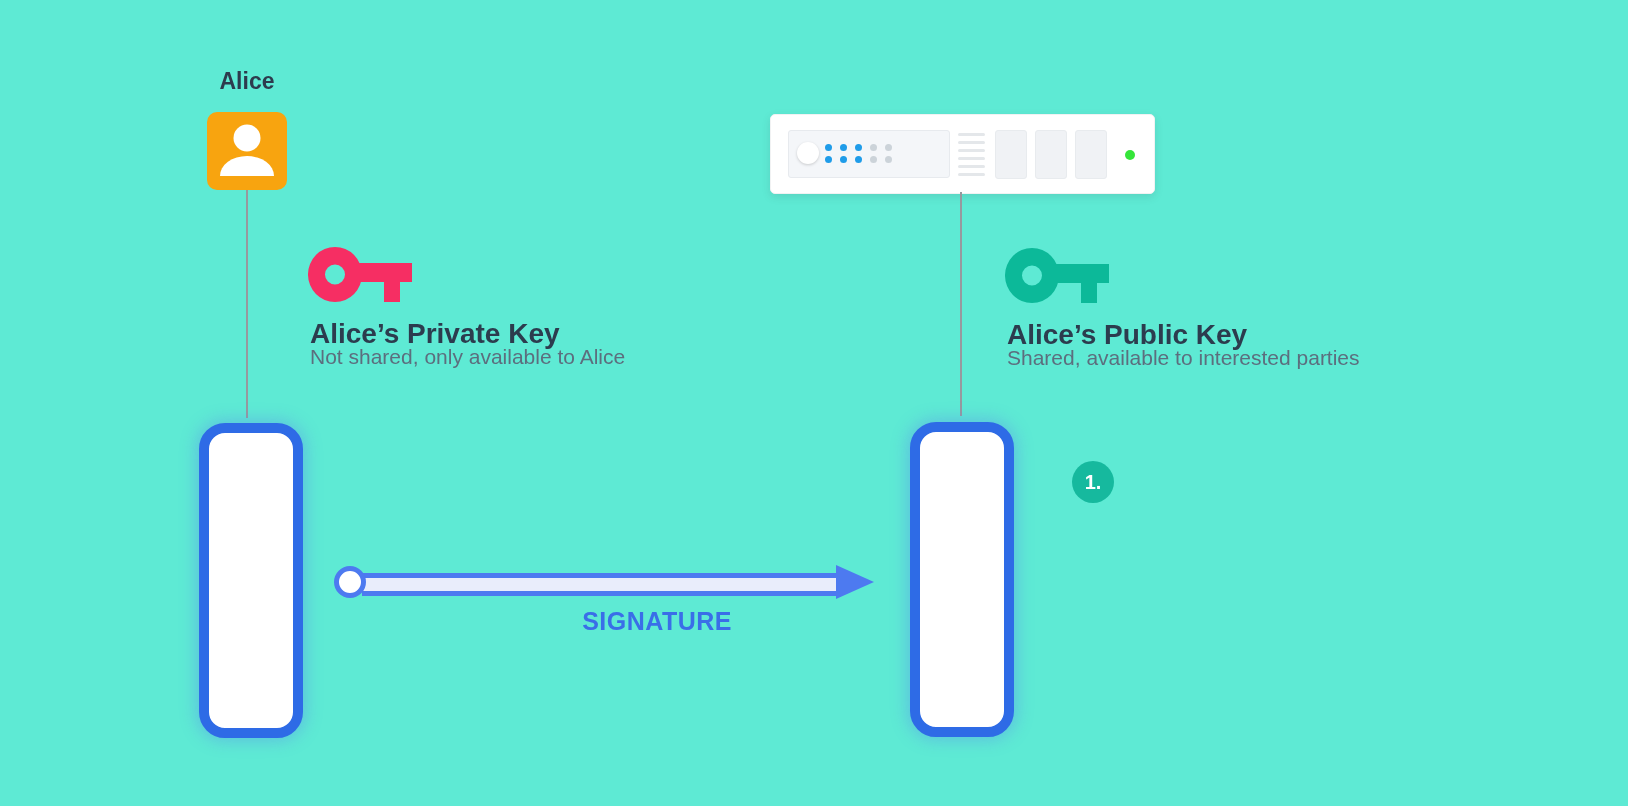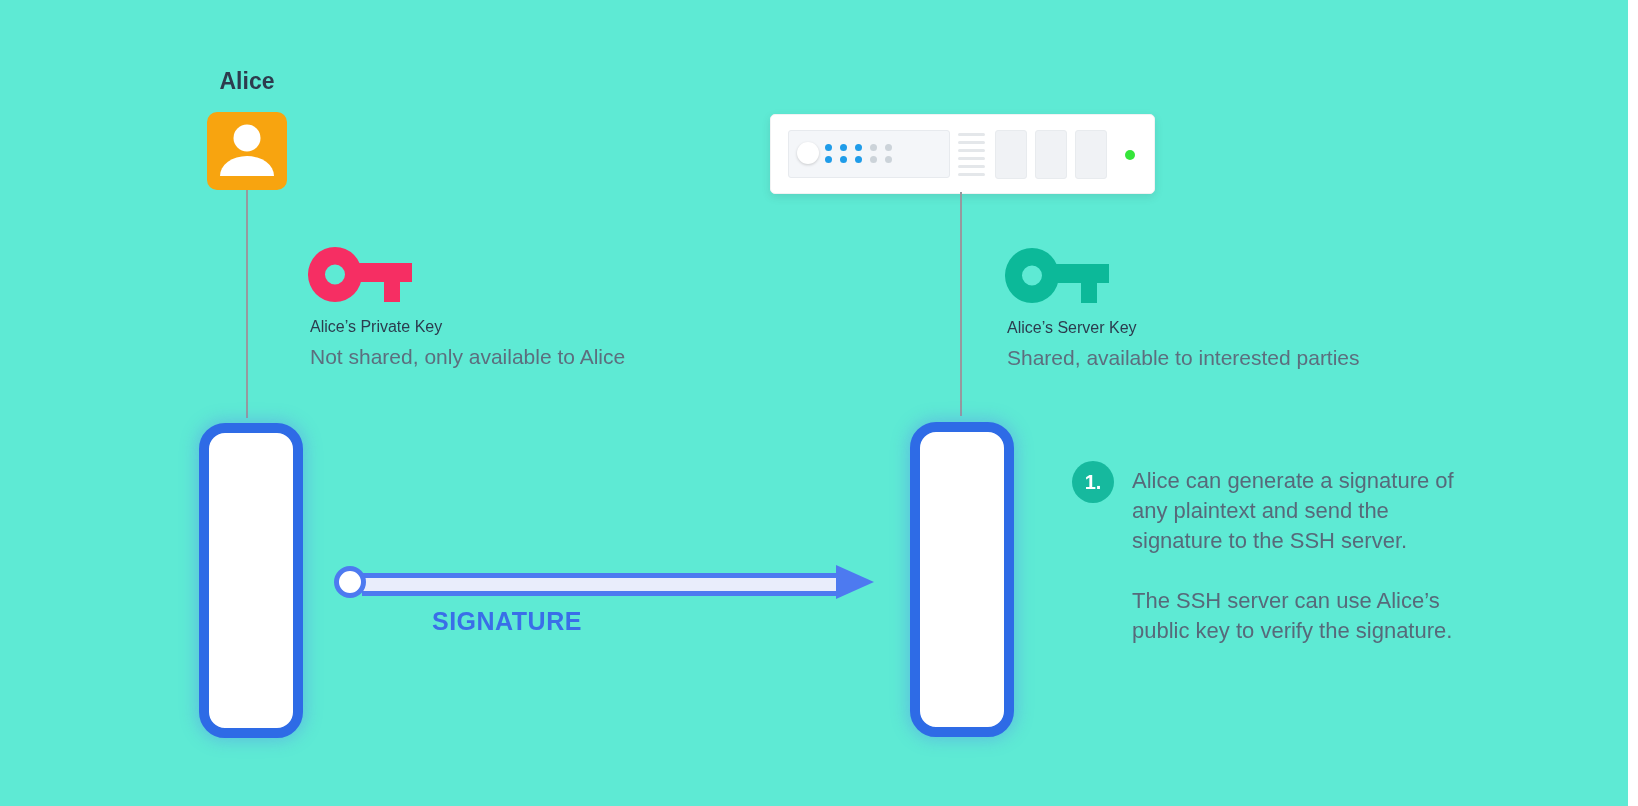--- a/index.html
+++ b/index.html
@@ -16,21 +16,21 @@
 
   
   .vline{position:absolute;width:2px;background:#96999e;z-index:0;}
   #alice-line{left:246px;top:190px;height:228px;}
   #server-line{left:960px;top:192px;height:224px;}
 
   
   .key-icon{position:absolute;width:104px;height:55px;}
   #private-key-icon{left:308px;top:247px;}
   #public-key-icon{left:1005px;top:248px;}
-  .key-title{position:absolute;font-size:16px;font-weight:normal;color:#2c3c4e;white-space:nowrap;}
+  .key-title{position:absolute;font-size:28px;font-weight:bold;color:#2c3c4e;white-space:nowrap;}
   #private-key-title{left:310px;top:318px;}
   #public-key-title{left:1007px;top:319px;}
   .key-subtitle{position:absolute;font-size:21px;color:#5c6e7e;white-space:nowrap;text-align:center;}
   #private-key-subtitle{left:310px;top:345px;}
   #public-key-subtitle{left:1007px;top:346px;}
 
   
   .server-box{position:absolute;left:770px;top:114px;width:383px;height:78px;background:#ffffff;border:1px solid #f1f2f3;border-radius:5px;box-shadow:0 3px 9px rgba(60,64,67,.13);}
   .server-panel{position:absolute;left:17px;top:15px;width:160px;height:46px;background:#f4f6f9;border:1px solid #e7eaee;border-radius:3px;}
   .power-circle{position:absolute;left:8px;top:11px;width:22px;height:22px;border-radius:50%;background:#ffffff;box-shadow:0 1px 3px rgba(0,0,0,.18);}
@@ -46,21 +46,21 @@
 
   
   .terminal{position:absolute;width:104px;height:315px;box-sizing:border-box;background:#ffffff;border:10px solid #2e6be6;border-radius:26px;box-shadow:0 0 16px 3px rgba(90,130,240,.38);z-index:1;}
   #alice-terminal{left:199px;top:423px;}
   #server-terminal{left:910px;top:422px;}
 
   
   .arrow-circle{position:absolute;left:334px;top:566px;width:32px;height:32px;box-sizing:border-box;border:5px solid #4d7af0;border-radius:50%;background:#ffffff;z-index:3;}
   .arrow-shaft{position:absolute;left:362px;top:573px;width:476px;height:23px;box-sizing:border-box;background:#e9edfb;border-top:5px solid #4d7af0;border-bottom:5px solid #4d7af0;z-index:2;}
   .arrow-head{position:absolute;left:836px;top:565px;width:0;height:0;border-top:17px solid transparent;border-bottom:17px solid transparent;border-left:38px solid #4d7af0;z-index:2;}
-  .signature-label{position:absolute;left:432px;top:607px;width:300px;text-align:left;font-size:25px;font-weight:bold;letter-spacing:.5px;color:#3a6ee8;}
+  .signature-label{position:absolute;left:432px;top:607px;width:300px;text-align:right;font-size:25px;font-weight:bold;letter-spacing:.5px;color:#3a6ee8;}
 
   
   .step-badge{position:absolute;left:1072px;top:461px;width:42px;height:42px;border-radius:50%;background:#16b99e;color:#ffffff;font-size:20px;font-weight:bold;display:flex;align-items:center;justify-content:center;}
   .note-text{position:absolute;left:1132px;top:466px;width:330px;font-size:22px;line-height:30px;color:#57697a;}
   .note-text p{margin:0;}
   .note-text p + p{margin-top:30px;}
 </style>
 </head>
 <body>
 
@@ -120,32 +120,28 @@
   </div>
   <div class="vline" id="server-line"></div>
 
   <div class="key-icon" id="public-key-icon">
     <svg width="104" height="55" viewBox="0 0 104 55">
       <path fill-rule="evenodd" d="M27 0a27 27.5 0 1 0 .01 55A27 27.5 0 0 0 27 0Zm0 17.5a10 10 0 1 1-.01 20 10 10 0 0 1 .01-20Z" fill="#0cb999"></path>
       <rect x="48" y="16" width="56" height="19" fill="#0cb999"></rect>
       <rect x="76" y="35" width="16" height="20" fill="#0cb999"></rect>
     </svg>
   </div>
-  <div class="key-title" id="public-key-title">Alice’s Server Key</div>
+  <div class="key-title" id="public-key-title">Alice’s Public Key</div>
   <div class="key-subtitle" id="public-key-subtitle">Shared, available to interested parties</div>
 
   <div class="terminal" id="alice-terminal"></div>
   <div class="terminal" id="server-terminal"></div>
 
   <div class="arrow-circle"></div>
   <div class="arrow-shaft"></div>
   <div class="arrow-head"></div>
   <div class="signature-label">SIGNATURE</div>
 
   <div class="step-badge">
     <span>1.</span>
   </div>
-  <div class="note-text">
-    <p>Alice can generate a signature of any plaintext and send the signature to the SSH server.</p>
-    <p>The SSH server can use Alice’s public key to verify the signature.</p>
-  </div>
 
 </div>
 
 </body></html>

